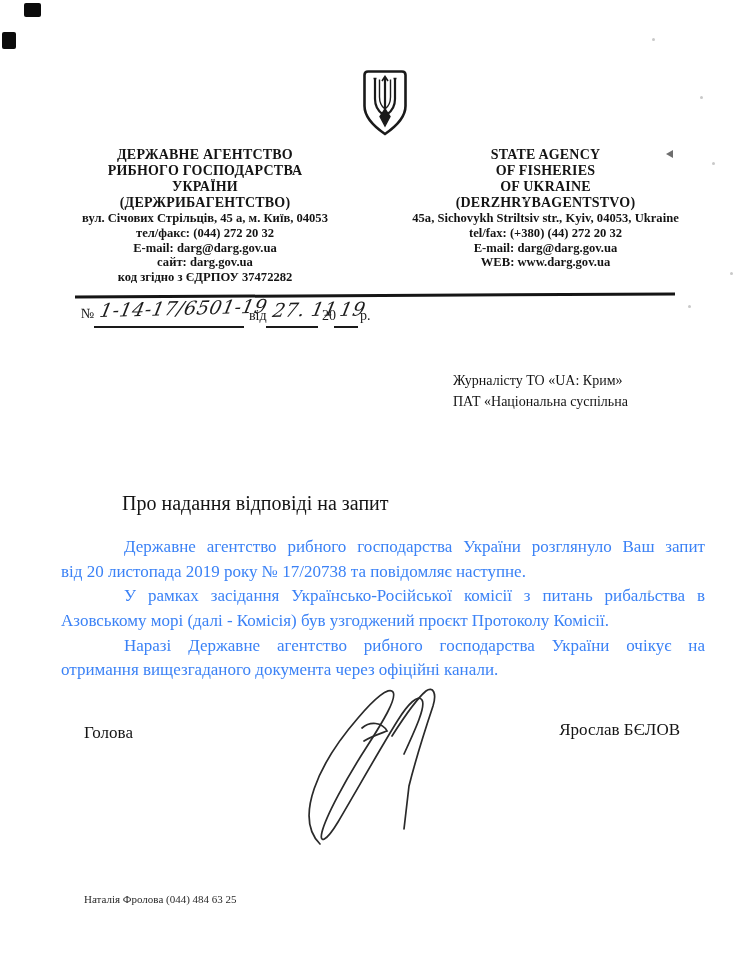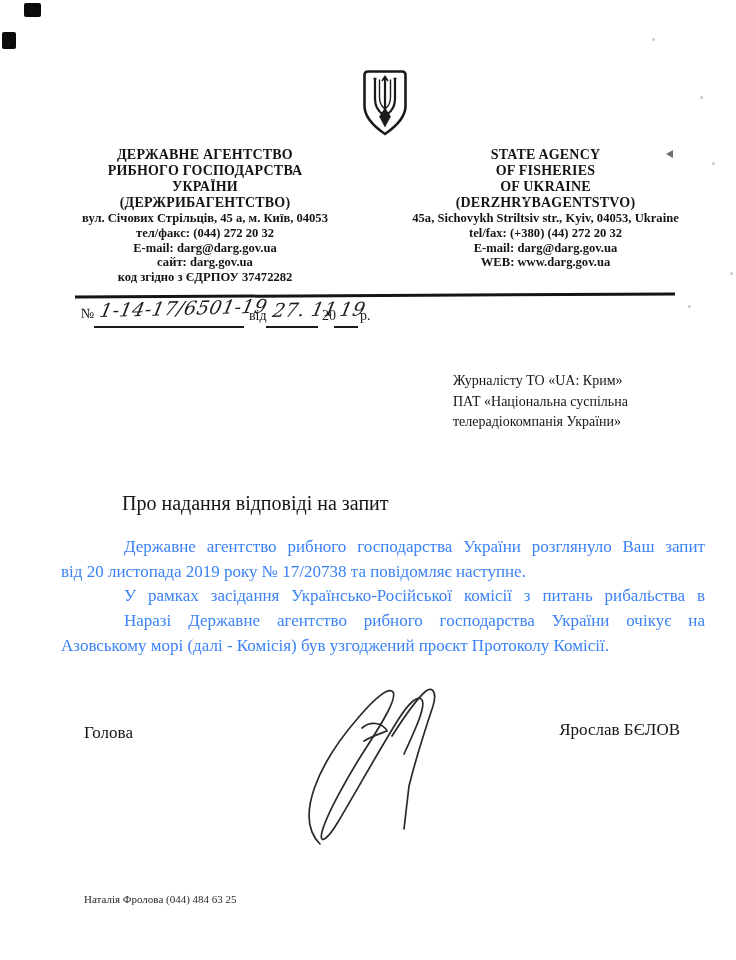--- a/index.html
+++ b/index.html
@@ -95,31 +95,31 @@
   <span class="abs hand" style="left:271px;top:299px;font-size:19px;">27. 11</span>
   <div class="abs blank-line" style="left:266px;top:326px;width:52px;"></div>
   <span class="abs ref-print" style="left:322px;top:308px;">20</span>
   <span class="abs hand" style="left:338px;top:298px;font-size:19px;">19</span>
   <div class="abs blank-line" style="left:334px;top:326px;width:24px;"></div>
   <span class="abs ref-print" style="left:360px;top:308px;">р.</span>
 
   <div class="abs recipient" style="left:453px;top:371px;width:260px;">
     <div>Журналісту ТО «UA: Крим»</div>
     <div>ПАТ «Національна суспільна</div>
-    <div>телерадіокомпанія України»</div>
   </div>
 
   <div class="abs subject" style="left:122px;top:492px;">Про надання відповіді на запит</div>
 
   <div class="abs body-text" style="left:61px;top:535px;">
     <div class="bline jl ind">Державне агентство рибного господарства України розглянуло Ваш запит</div>
     <div class="bline">від 20 листопада 2019 року № 17/20738 та повідомляє наступне.</div>
     <div class="bline jl ind">У рамках засідання Українсько-Російської комісії з питань рибальства в</div>
+    <div class="bline">Азовському морі (далі - Комісія) був узгоджений проєкт Протоколу Комісії.</div>
     <div class="bline jl ind">Наразі Державне агентство рибного господарства України очікує на</div>
-    <div class="bline">Азовському морі (далі - Комісія) був узгоджений проєкт Протоколу Комісії.</div>
+    <div class="bline">отримання вищезгаданого документа через офіційні канали.</div>
   </div>
 
   <div class="abs signoff" style="left:84px;top:723px;">Голова</div>
   <div class="abs signoff" style="left:480px;top:720px;width:200px;text-align:right;">Ярослав БЄЛОВ</div>
 
   <div class="abs" style="left:266px;top:676px;">
     <svg width="200" height="175" viewBox="0 0 200 175" fill="none" stroke="#2a2a2a" stroke-width="1.7" stroke-linecap="round">
       <path d="M54 168 C28 142 52 88 92 42 C108 23 123 10 127 16 C131 22 118 44 100 72 C80 103 60 140 56 156 C53 168 60 166 72 146 C92 112 118 66 132 44 C142 28 152 18 156 24 C160 30 150 52 138 78"></path>
       <path d="M96 52 C104 45 116 46 121 55 C113 58 104 61 98 65"></path>
       <path d="M126 60 C140 38 154 20 160 15 C167 10 171 17 167 30 C159 54 150 82 143 110 L138 153"></path>

